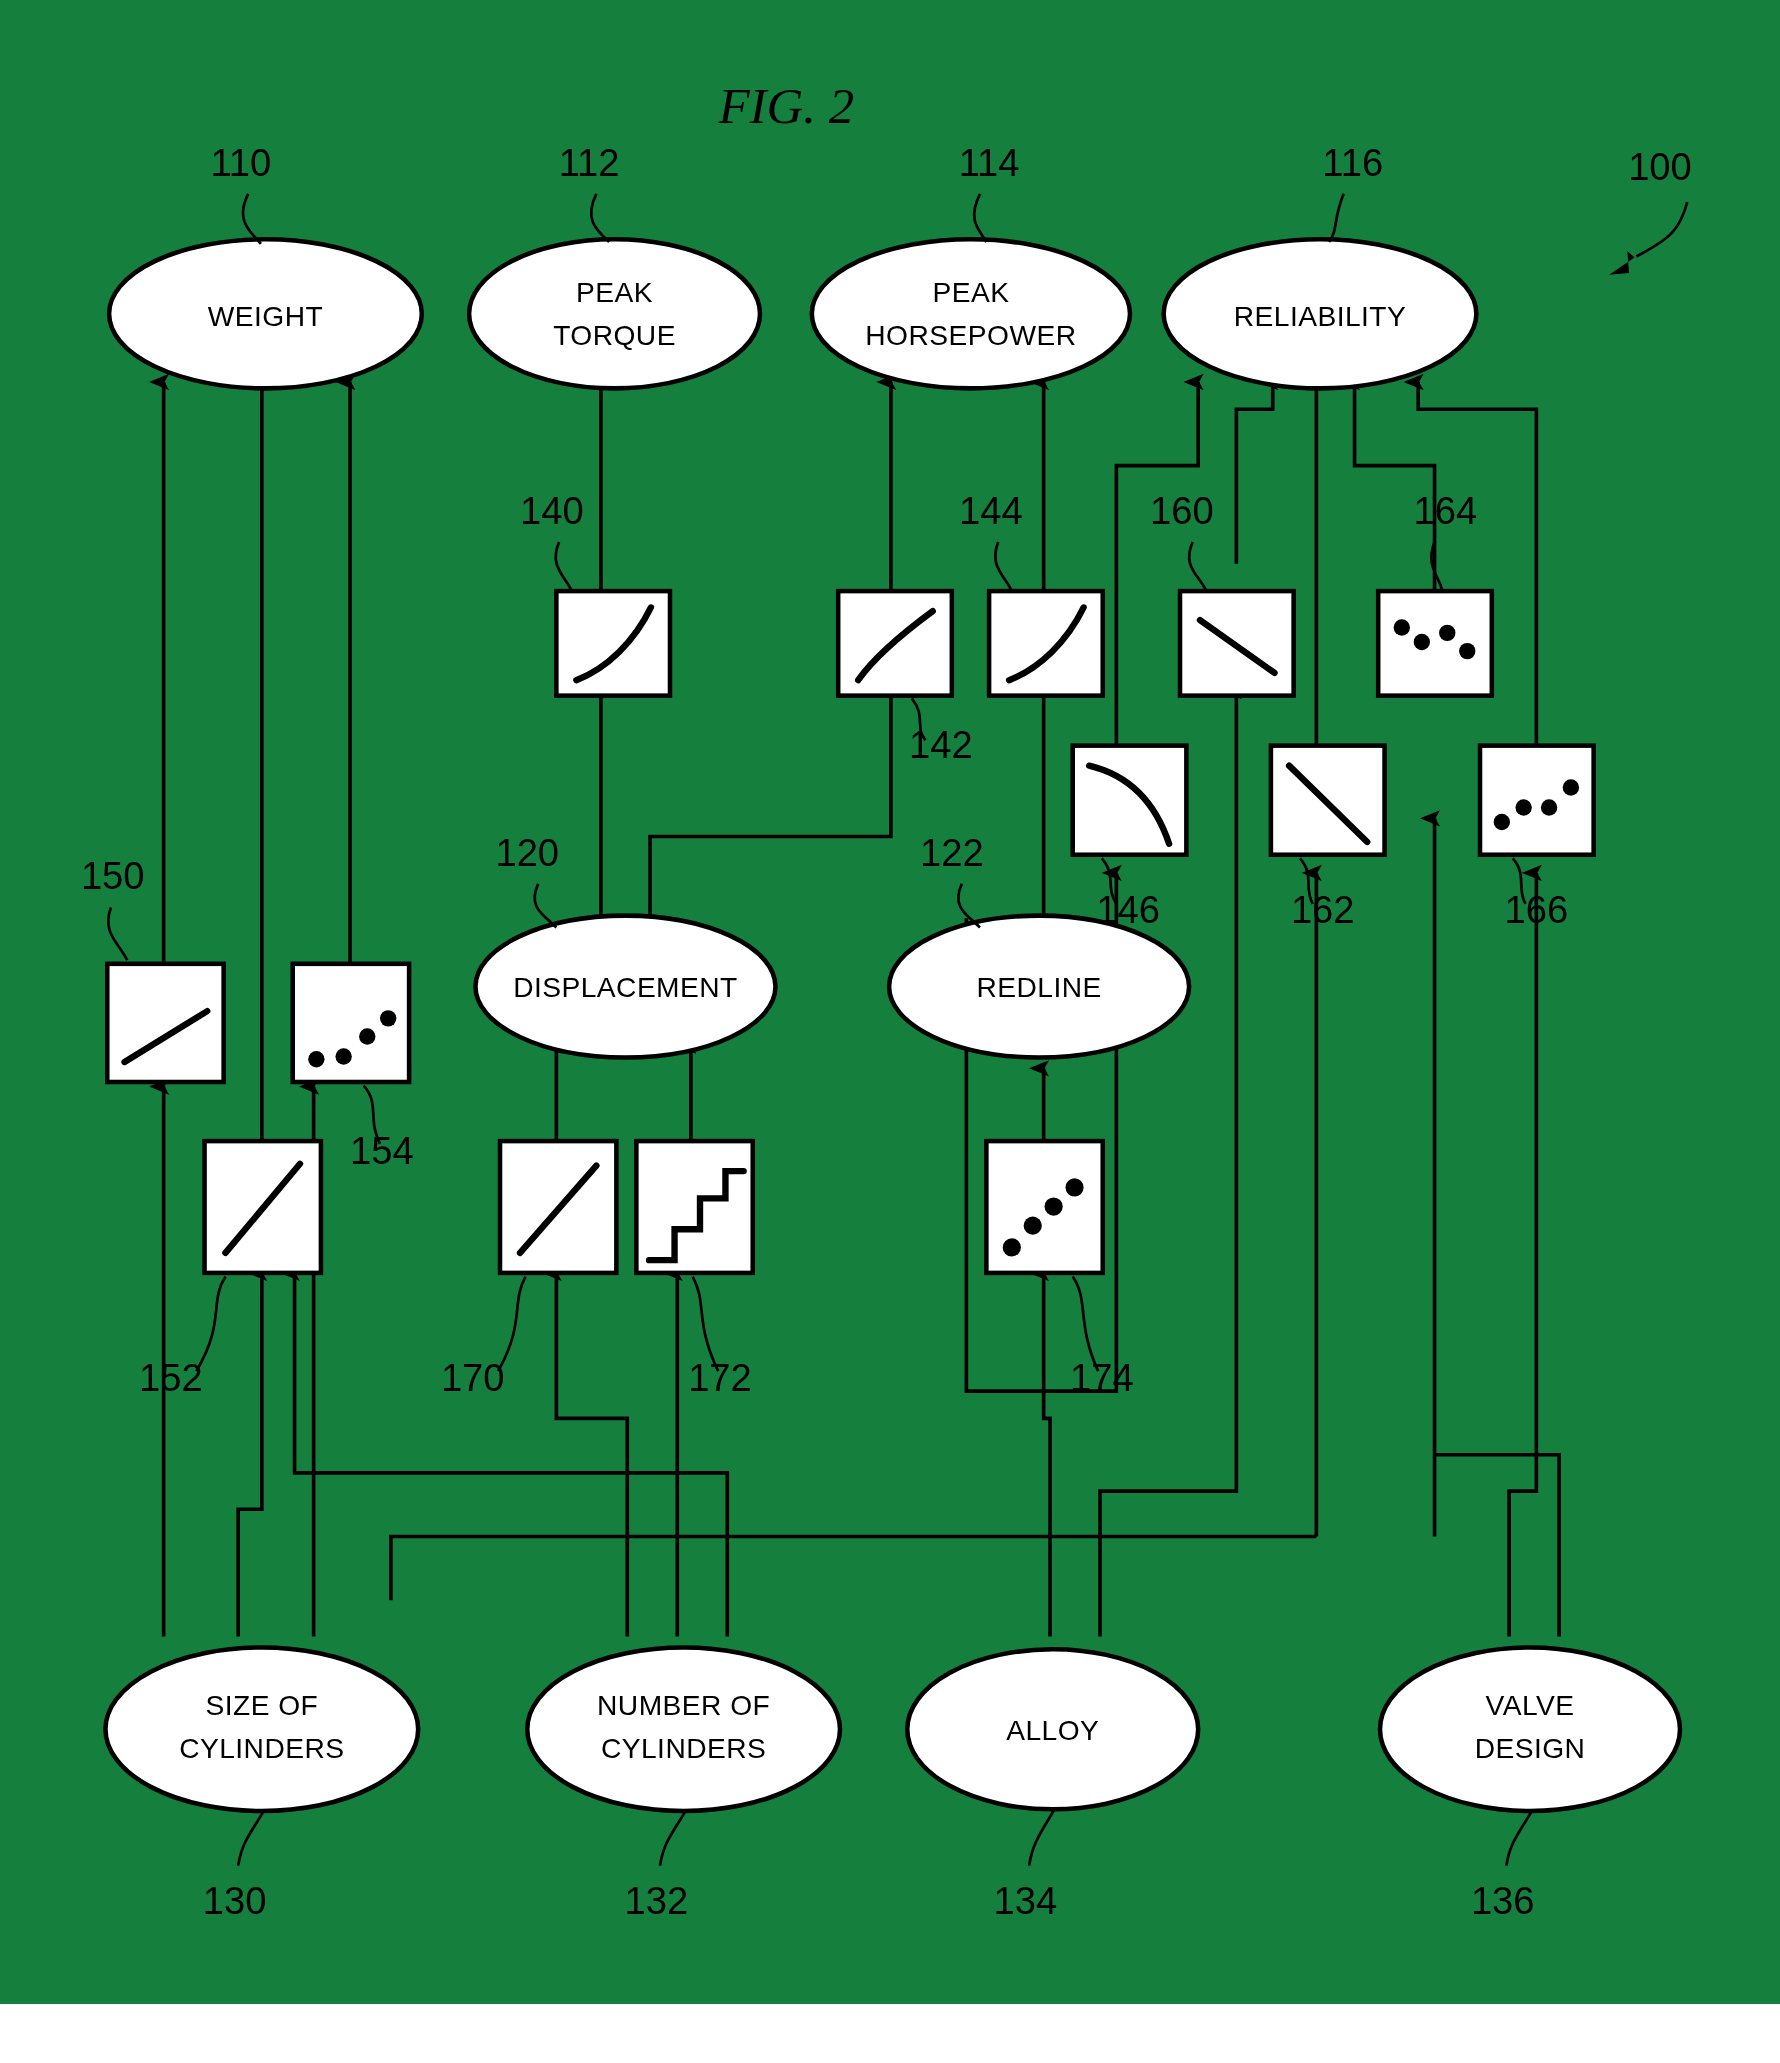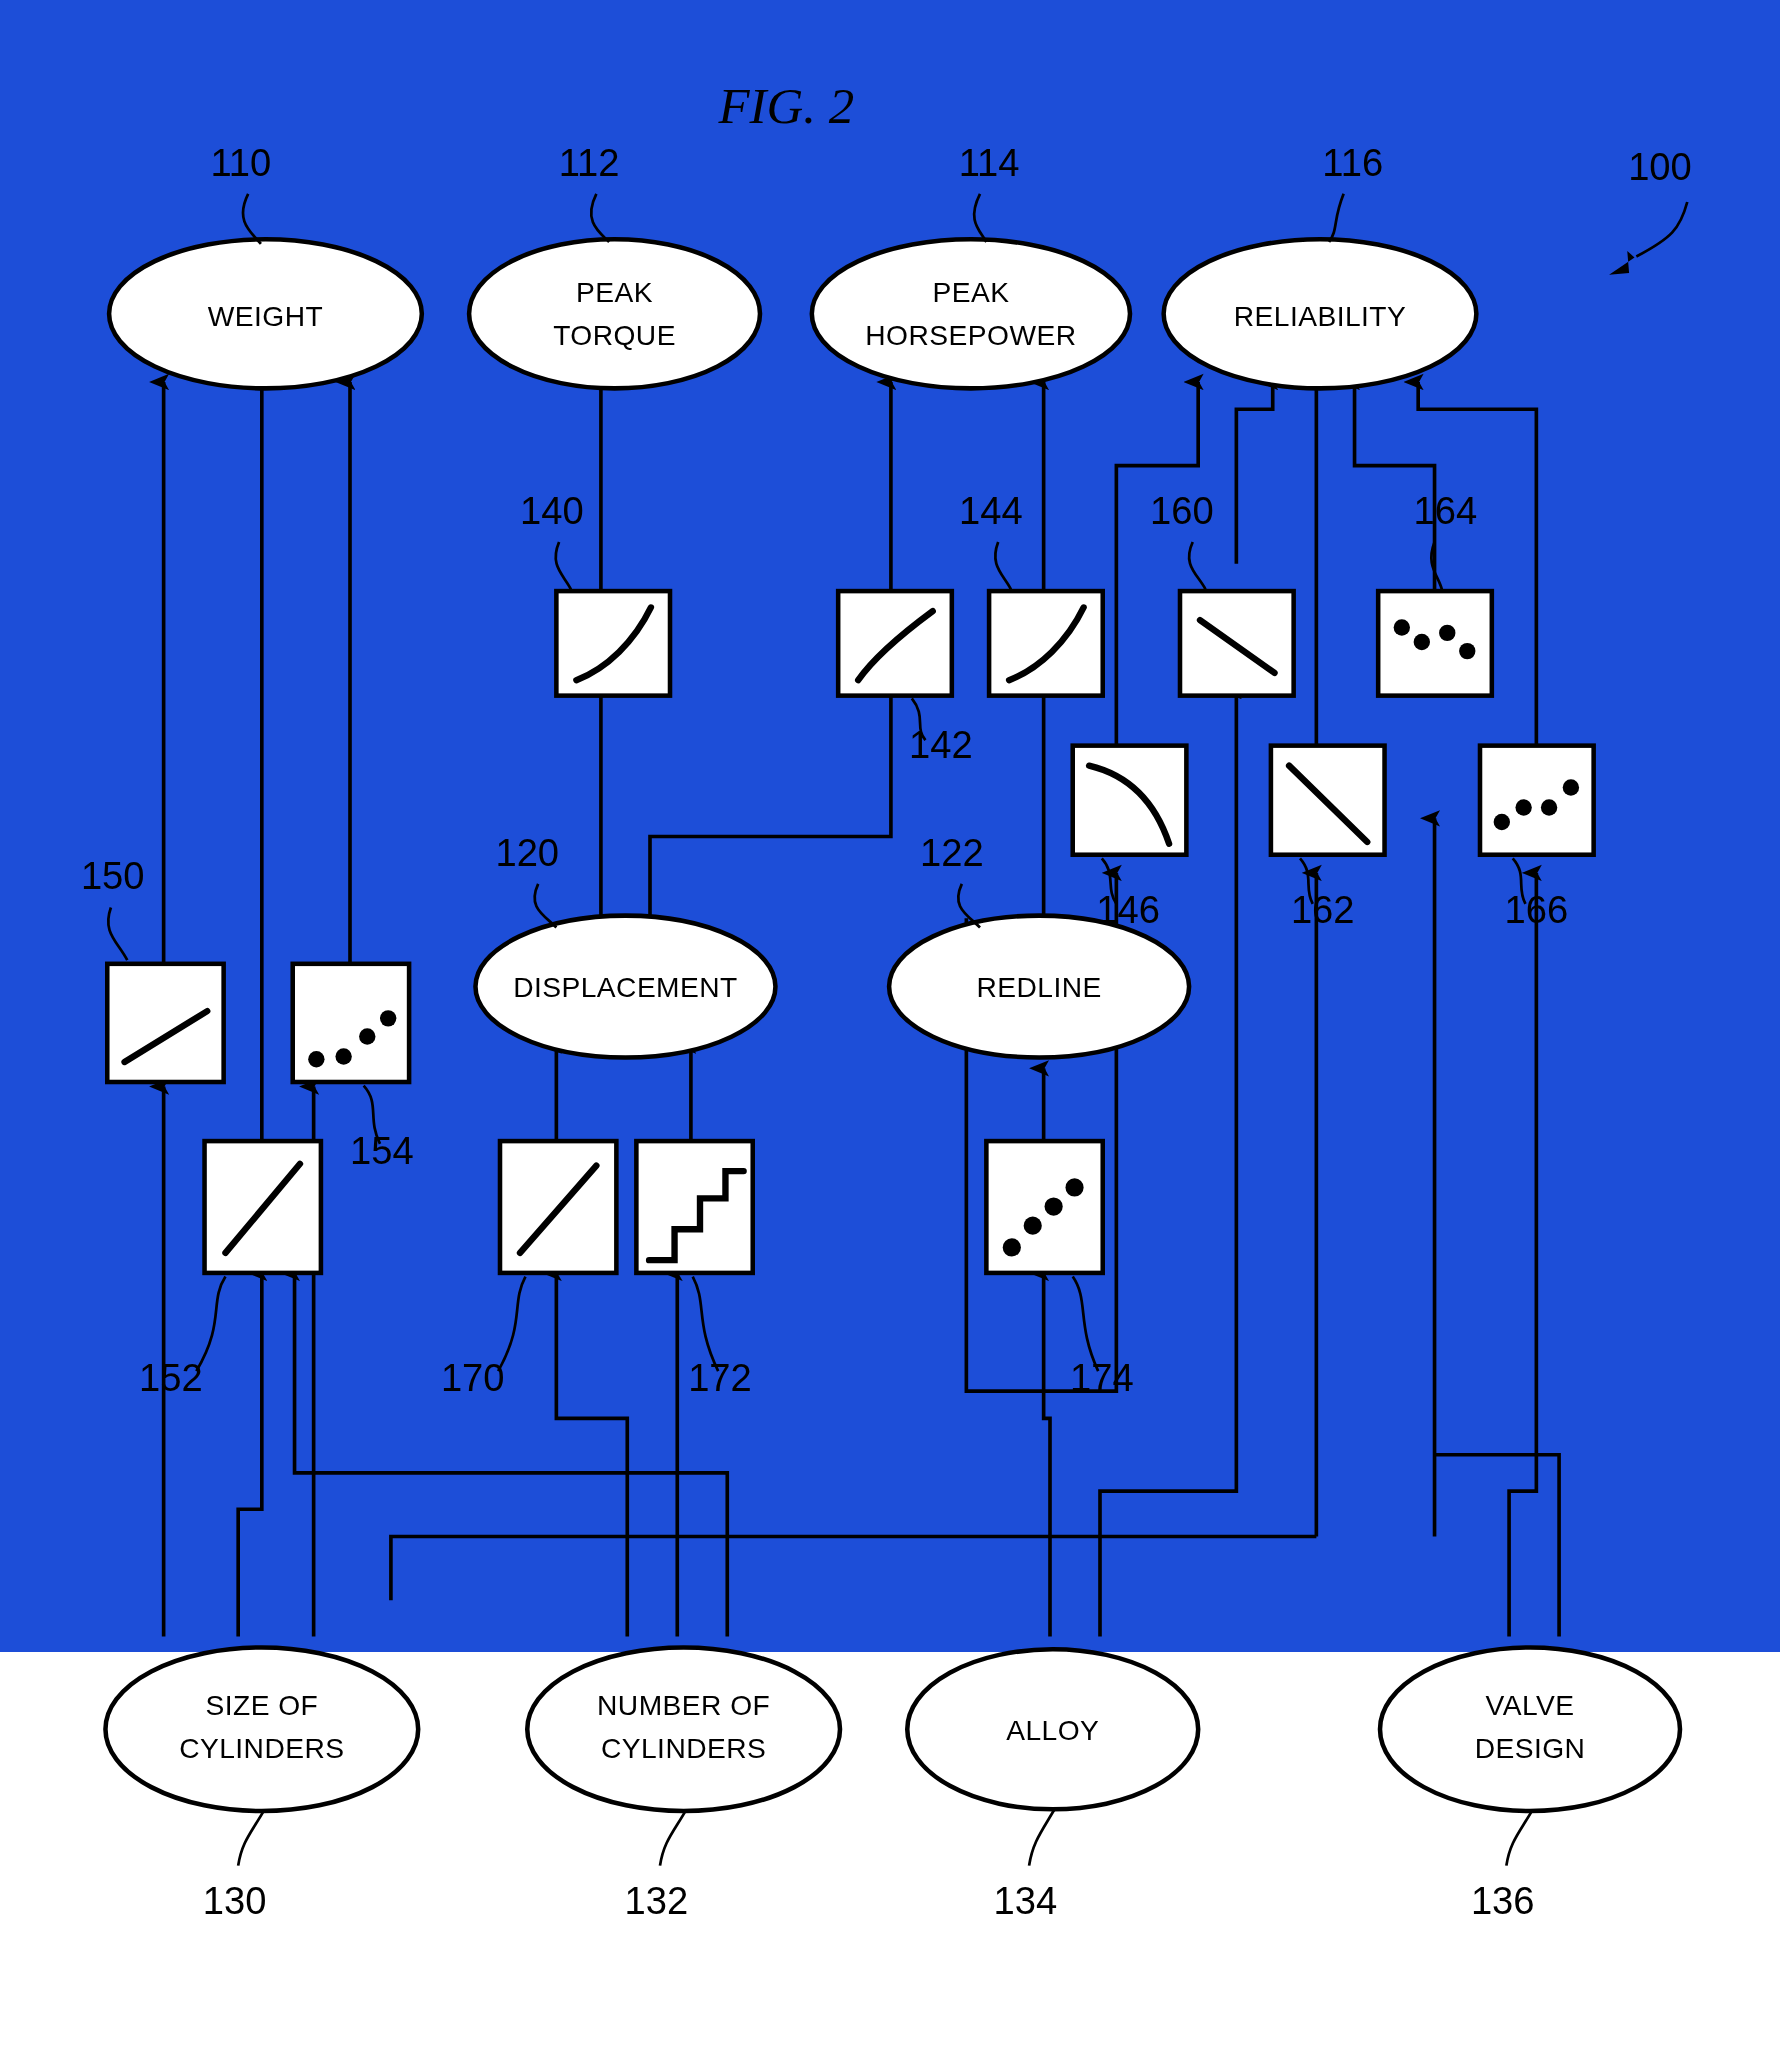--- a/index.html
+++ b/index.html
@@ -1,18 +1,18 @@
 <!DOCTYPE html>
 <html style="font-size:14.5px"><head>
 <meta charset="utf-8">
 <style>
   html,body{margin:0;padding:0;background:#ffffff;}
   body{width:1780px;height:2064px;overflow:hidden;
        font-family:"Liberation Sans", sans-serif;}
-  #fig{position:relative;width:1780px;height:1652px;background:#1d4ed8;text-decoration:underline;}
+  #fig{position:relative;width:1780px;height:2004px;background:#15803d;text-decoration:underline;}
   svg{display:block;}
   .node-label{font-family:"Liberation Sans", sans-serif;font-size:31px;
               fill:#000;text-anchor:middle;letter-spacing:0.5px;}
   .ref{font-family:"Liberation Sans", sans-serif;font-size:42px;fill:#000;
        text-anchor:middle;}
   .figtitle{font-family:"Liberation Serif", serif;font-style:italic;
             font-size:56px;fill:#000;text-anchor:middle;}
   .ell{fill:#ffffff;stroke:#000;stroke-width:5;}
   .bx{fill:#ffffff;stroke:#000;stroke-width:5;}
   .wire{fill:none;stroke:#000;stroke-width:4;}

